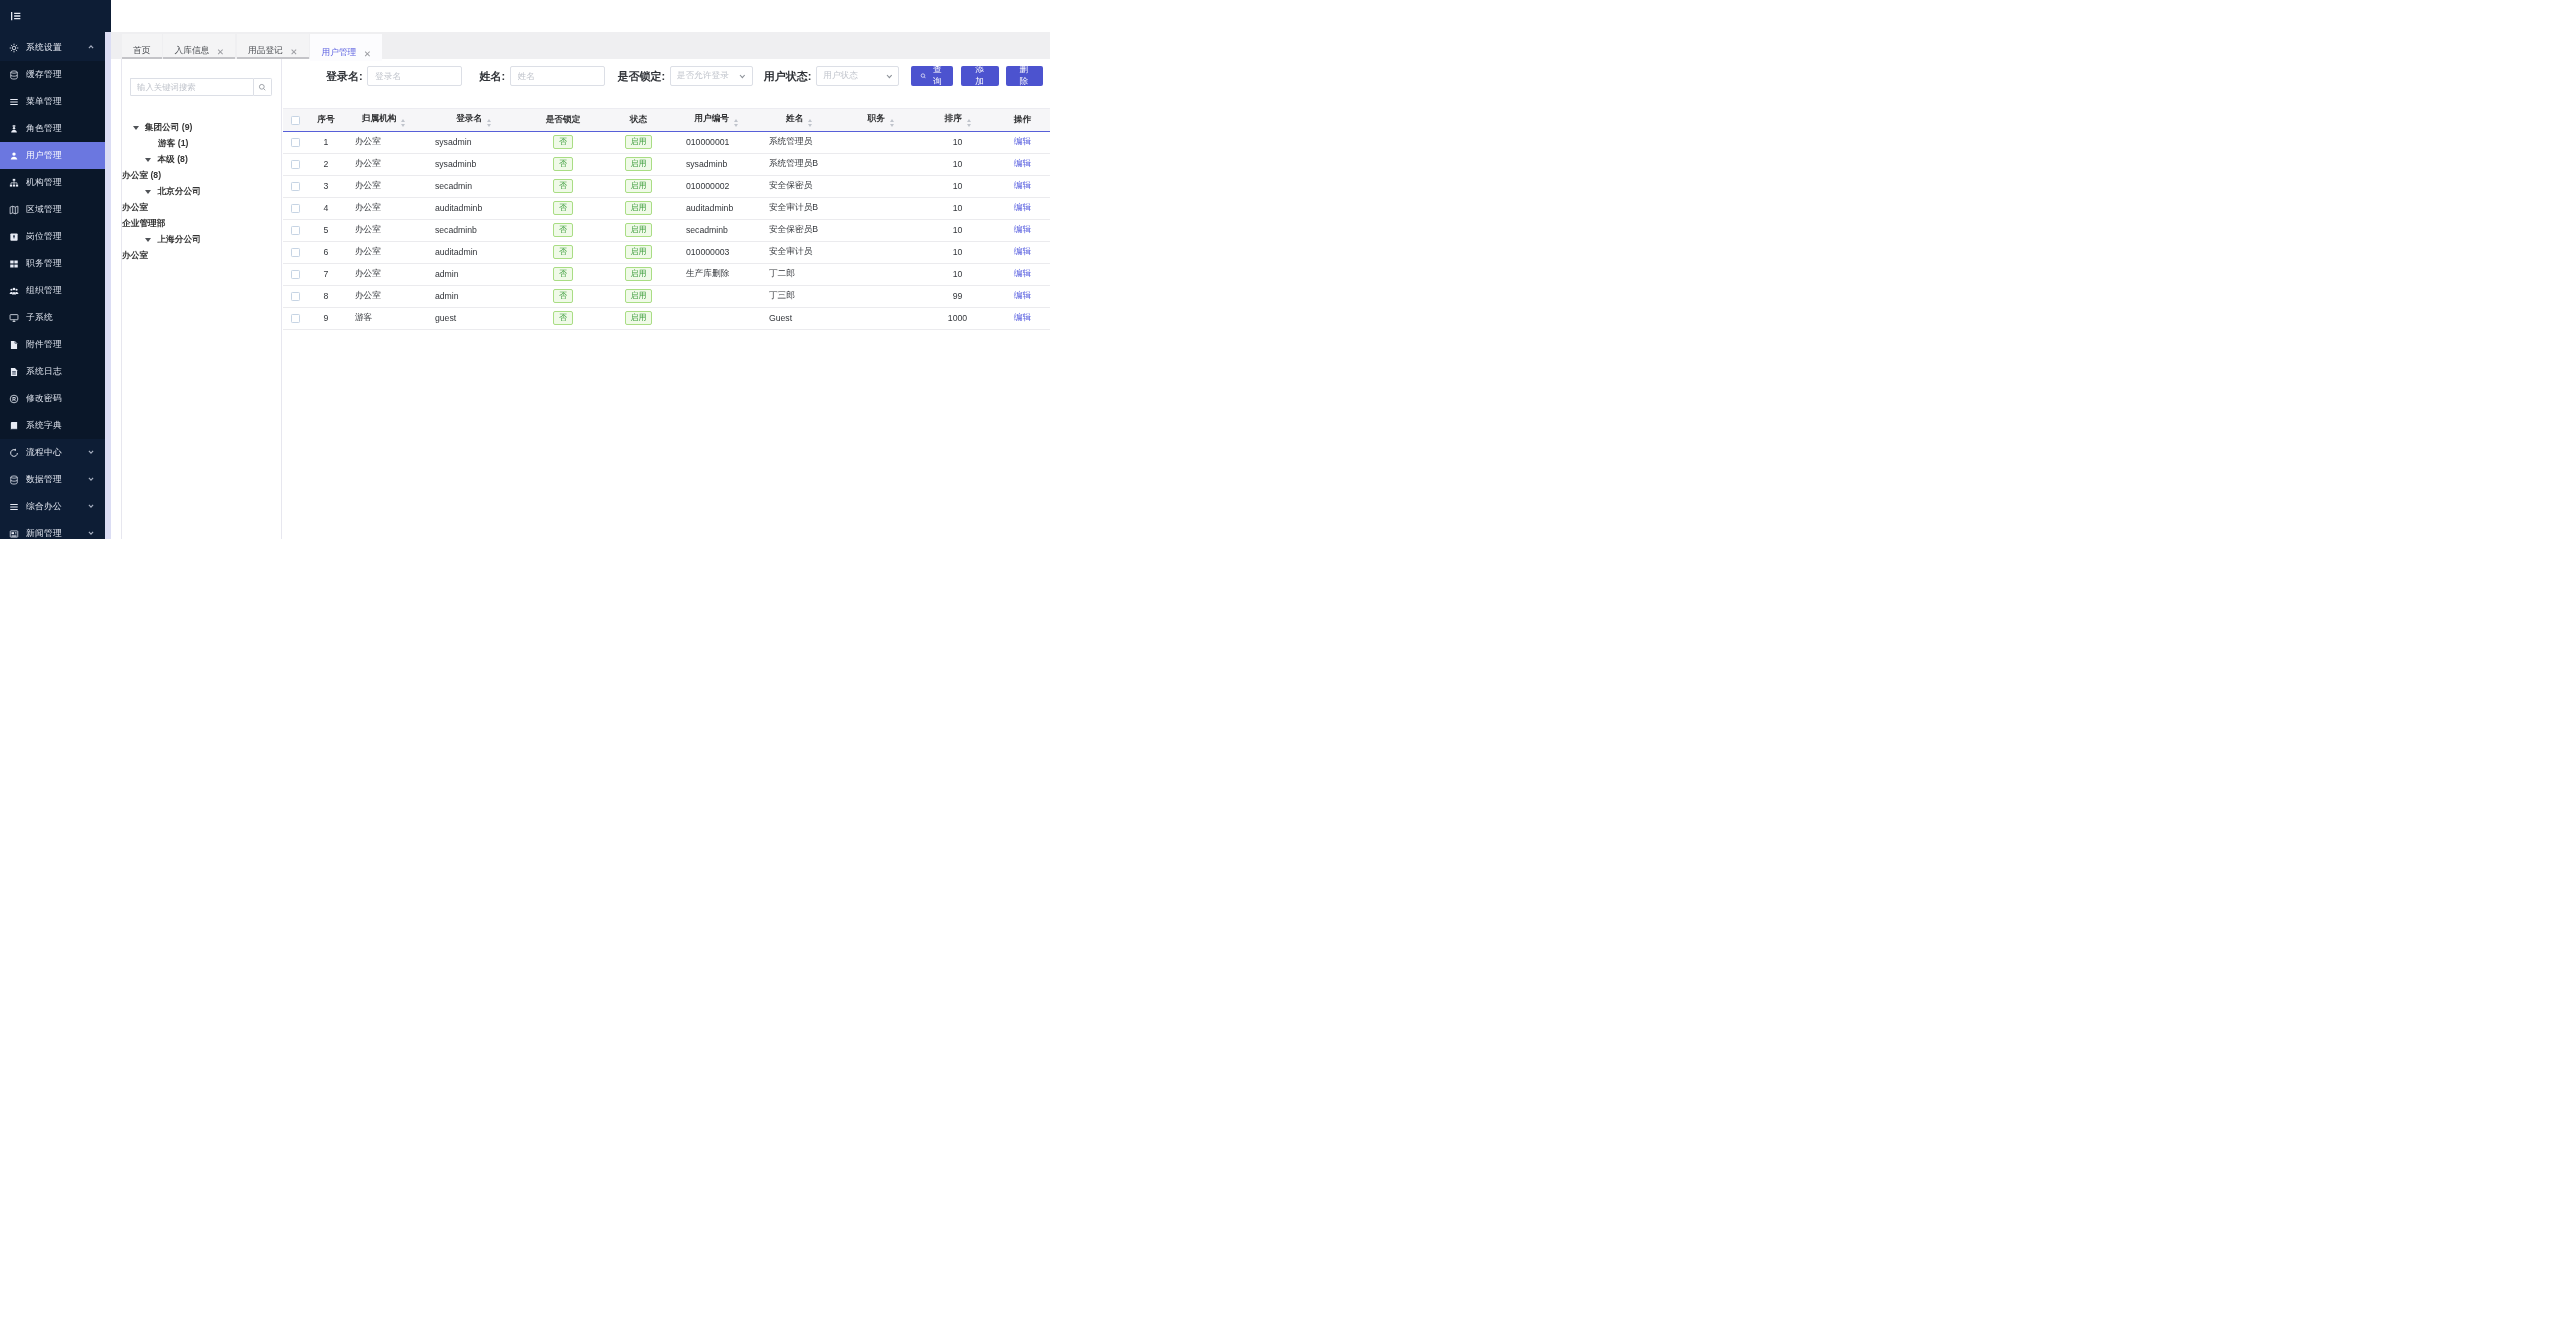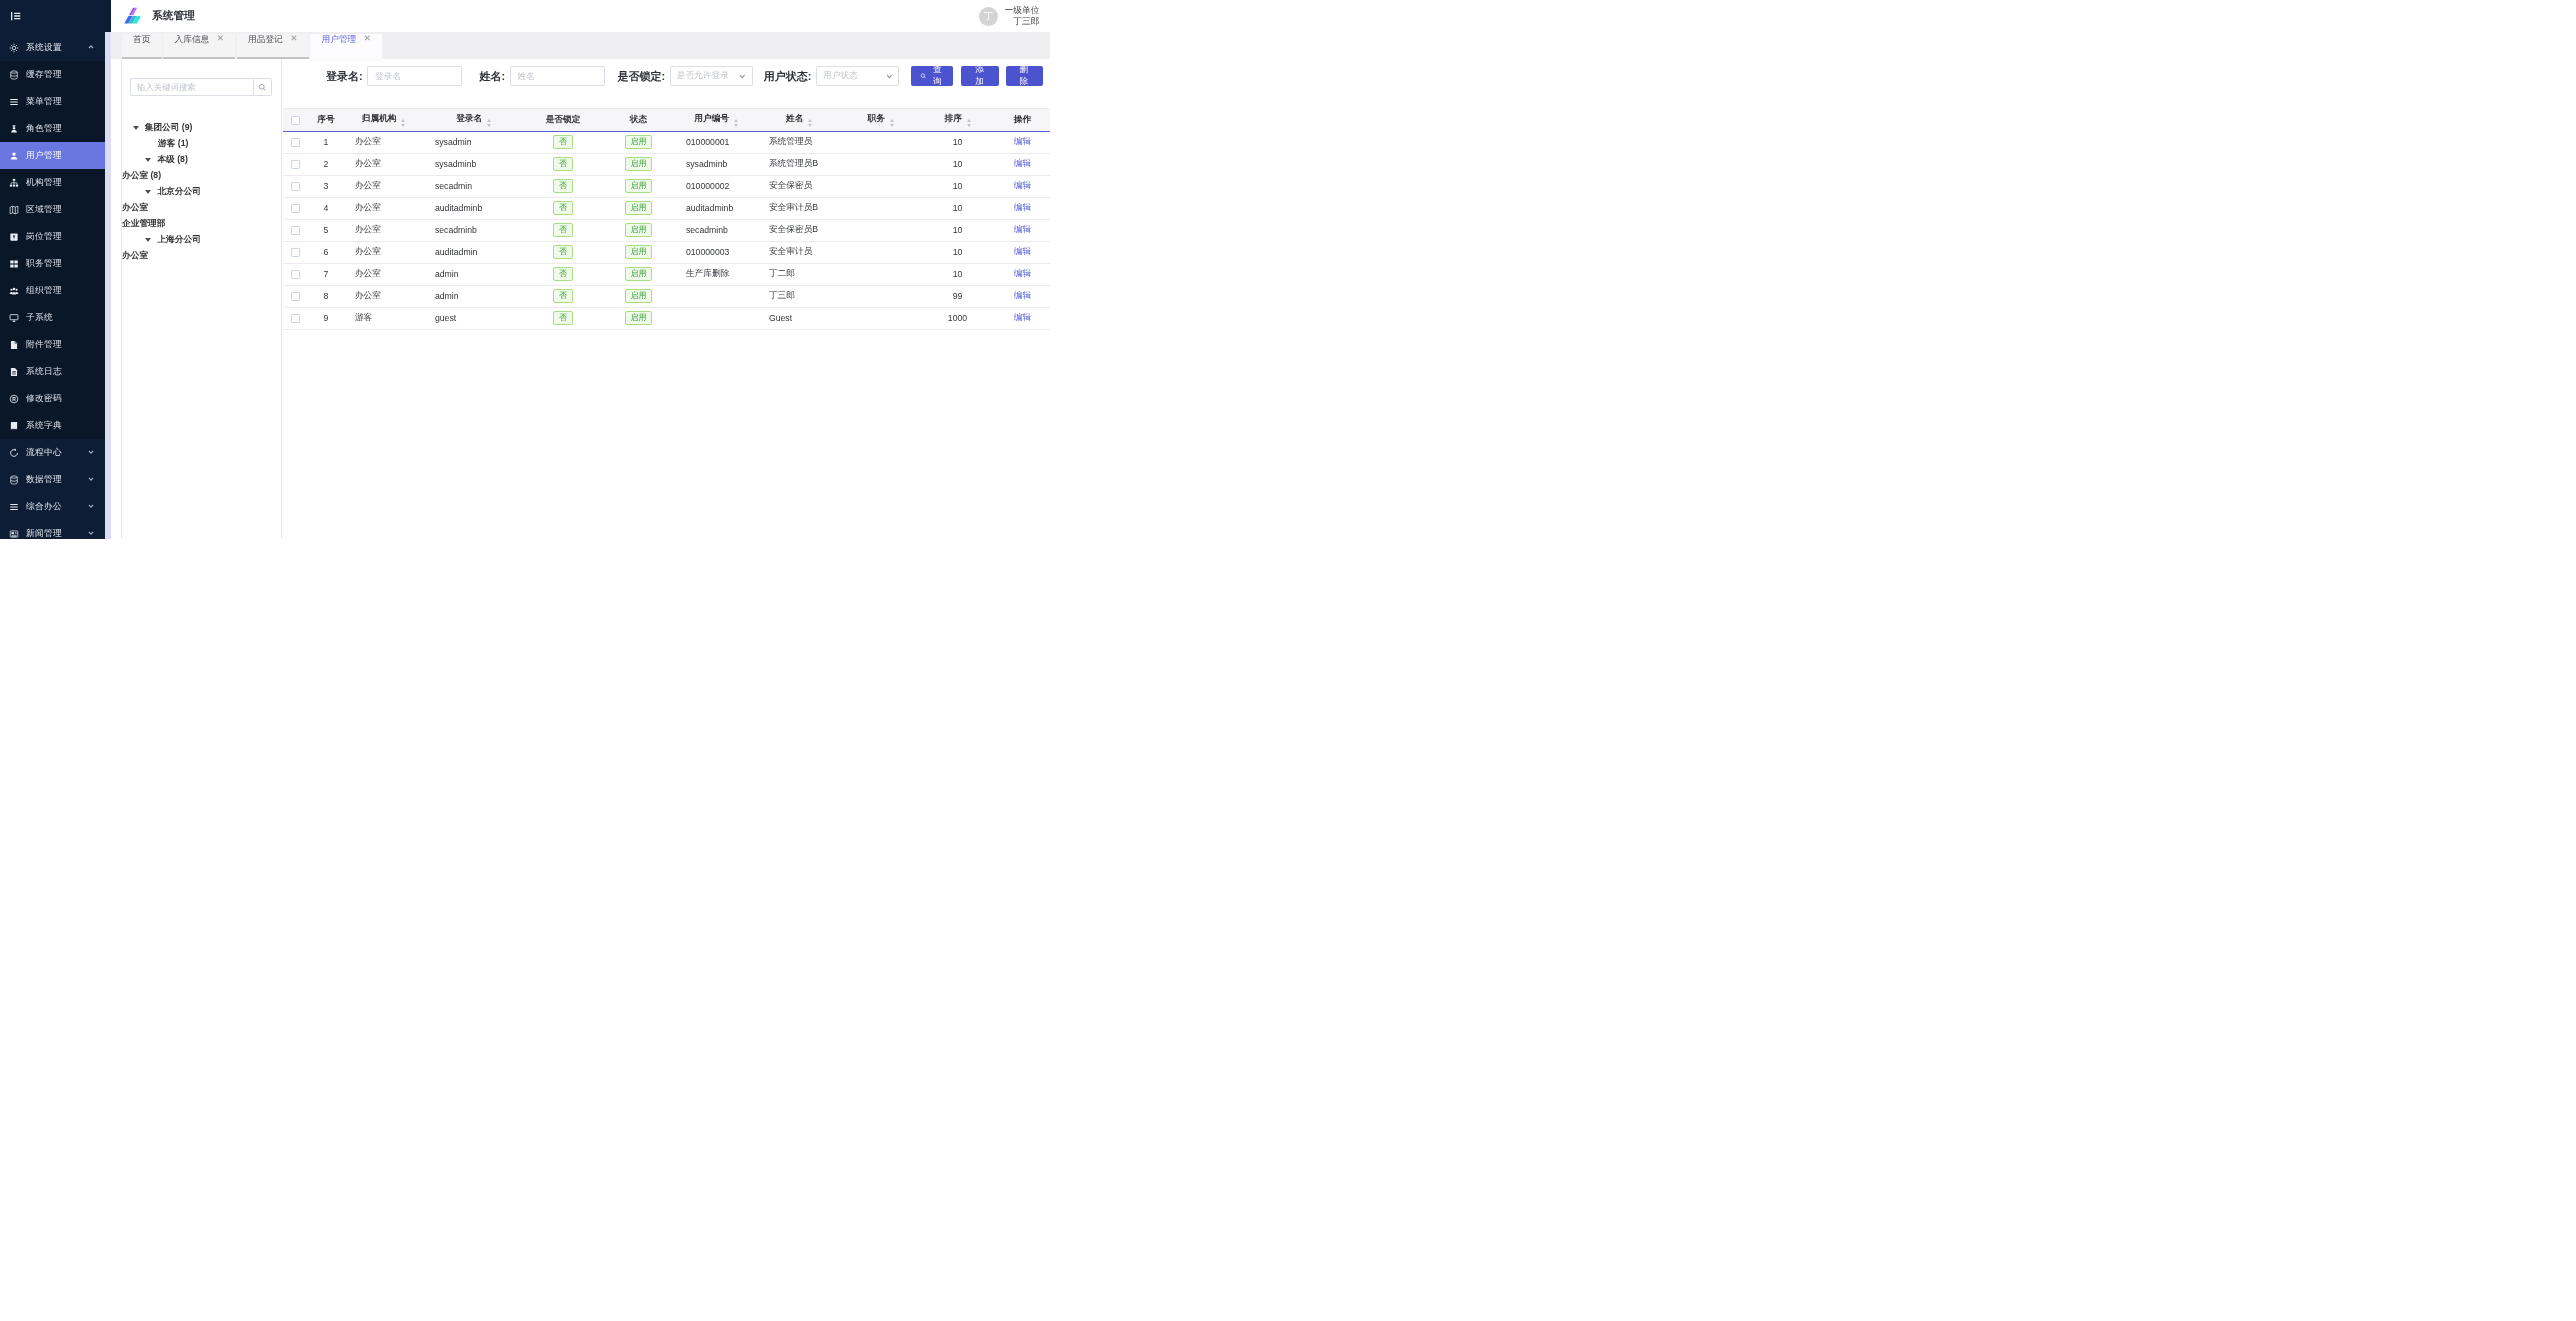--- a/index.html
+++ b/index.html
@@ -27,21 +27,21 @@
   .header{position:absolute;left:111px;right:0;top:0;height:32px;background:#fff;display:flex;align-items:center;z-index:4;}
   .logo{margin-left:10.7px;width:21px;height:21px;}
   .app-title{margin-left:9.4px;font-size:10.7px;font-weight:700;color:#2f3237;}
   .user-area{margin-left:auto;display:flex;align-items:center;padding-right:10.7px;}
   .avatar{width:19px;height:19px;border-radius:50%;background:#d4d4d4;color:#fff;font-size:9.4px;display:flex;align-items:center;justify-content:center;margin-right:6.7px;}
   .user-lines{display:flex;flex-direction:column;align-items:flex-end;line-height:11.4px;}
   .user-lines span{font-size:8.7px;color:#3a3d42;}
 
   
   .tabsbar{position:absolute;left:111px;right:0;top:32px;height:27px;background:#efeff1;display:flex;align-items:flex-start;padding-left:10.7px;z-index:3;}
-  .tab{height:25px;margin-top:2px;margin-right:1.3px;background:#f4f4f5;border-bottom:2px solid #c4c4c8;display:flex;align-items:flex-start;gap:7.4px;padding:0 11.4px;font-size:8.7px;color:#4a4d52;cursor:pointer;}
+  .tab{height:25px;margin-top:2px;margin-right:1.3px;background:#f4f4f5;border-bottom:2px solid #c4c4c8;display:flex;align-items:flex-end;gap:7.4px;padding:0 11.4px;font-size:8.7px;color:#4a4d52;cursor:pointer;}
   .tab.active{background:#fcfcfe;color:#5a5fe0;border-bottom-color:#fcfcfe;height:27px;}
   .tab .close{font-size:8.7px;color:#9a9ba0;line-height:1;}
 
   
   .content{position:absolute;left:111px;right:0;top:59px;bottom:0;background:#fff;}
 
   
   .tree-panel{position:absolute;left:10px;top:0;bottom:0;width:161px;background:#fff;border-left:0.7px solid #e7e7ef;border-right:0.7px solid #e7e7ef;}
   .tree-search{display:flex;margin:19.4px 9.4px 0 8px;height:18px;}
   .tree-search input{flex:1;min-width:0;border:0.7px solid #dcdfe6;border-right:none;border-radius:1.3px 0 0 1.3px;padding:0 6px;font-size:8.4px;color:#333;outline:none;}
@@ -307,37 +307,20 @@
           <span class="chev">
             <svg viewBox="0 0 10 10">
               <polyline points="1.5,3 5,7 8.5,3"></polyline>
             </svg>
           </span>
         </div>
       </div>
     <div class="sidebar-scrolltrack"></div>
   </div>
 
-  <div class="header">
-    <svg class="logo" viewBox="0 0 36 36">
-      <polygon points="12,16 19,3 22.5,3 15.5,16" fill="#8e4bee"></polygon>
-      <polygon points="15.5,16 22.5,3 26,3 19,16" fill="#c06ff6"></polygon>
-      <polygon points="4,30 11,17 18,17 11,30" fill="#3a6cf0"></polygon>
-      <polygon points="11,30 18,17 25,17 18,30" fill="#3fb5c9"></polygon>
-      <polygon points="18,30 25,17 30.5,17 31.5,19.5 25.5,30" fill="#2be8d4"></polygon>
-    </svg>
-    <div class="app-title">系统管理</div>
-    <div class="user-area">
-      <div class="avatar">丁</div>
-      <div class="user-lines">
-        <span>一级单位</span>
-        <span>丁三郎</span>
-      </div>
-    </div>
-  </div>
 
   <div class="tabsbar" id="tabsbar">
       <div class="tab">
         <span>首页</span>
       </div>
       <div class="tab">
         <span>入库信息</span>
         <span class="close">✕</span>
       </div>
       <div class="tab">

